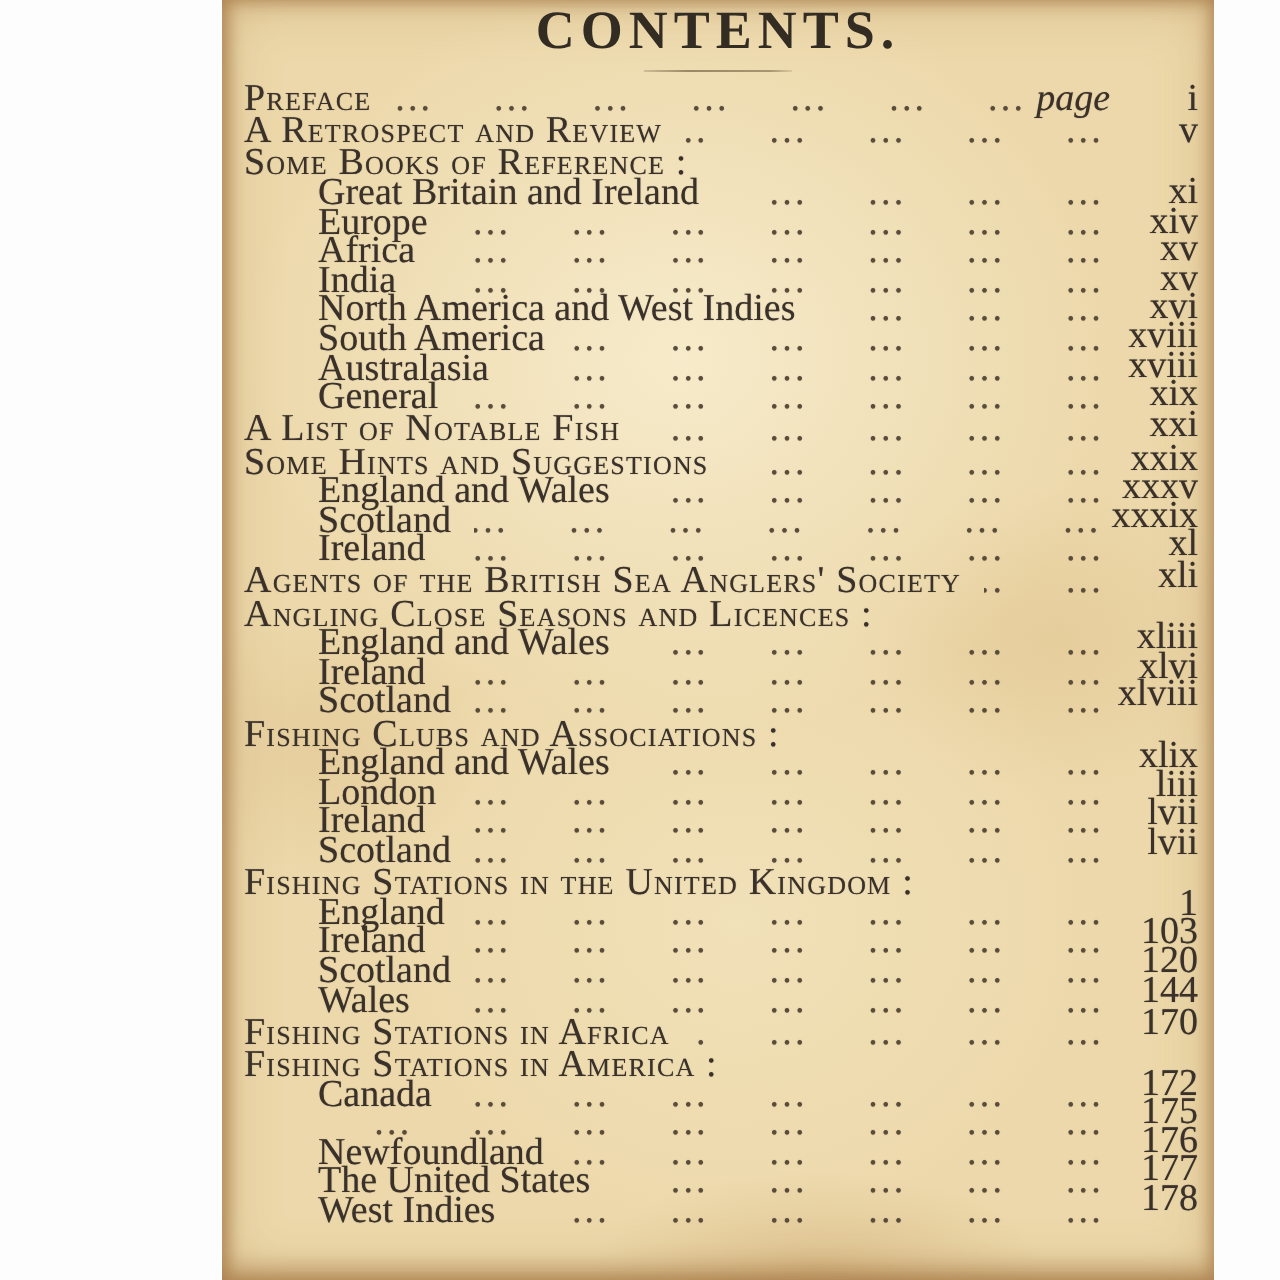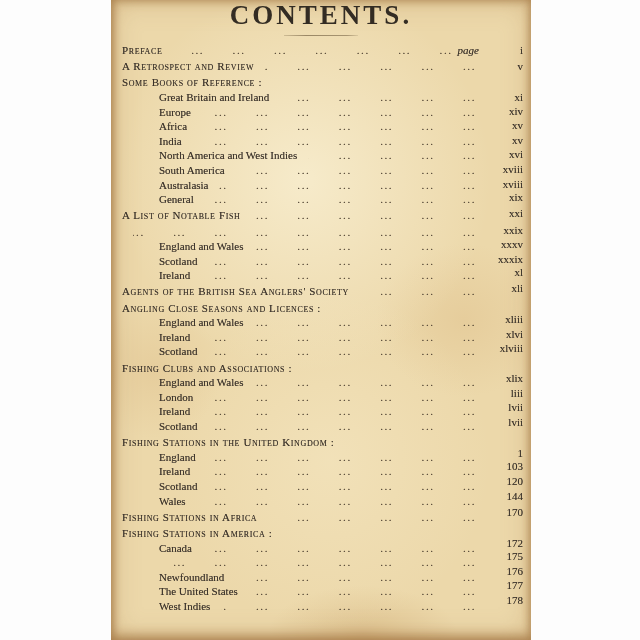--- a/index.html
+++ b/index.html
@@ -13,21 +13,21 @@
   *{box-sizing:border-box;}
   html,body{margin:0;padding:0;}
   body{
     width:640px;height:640px;overflow:hidden;
     background:var(--bg);
     font-family:"Liberation Serif","DejaVu Serif",serif;
     color:var(--ink);
   }
   .stage{position:relative;width:640px;height:640px;}
   .paper{
-    position:absolute;left:111px;top:0;width:420px;height:640px;
+    position:absolute;left:111px;top:0;width:496px;height:640px;
     background-color:var(--paper);
     background-image:
       radial-gradient(ellipse 62% 42% at 46% 28%, rgba(252,245,220,.65), rgba(252,245,220,0) 72%),
       radial-gradient(ellipse 55% 38% at 52% 72%, rgba(248,236,202,.45), rgba(248,236,202,0) 70%),
       radial-gradient(ellipse 28% 16% at 84% 50%, rgba(208,165,105,.22), rgba(208,165,105,0) 75%),
       radial-gradient(ellipse 22% 14% at 10% 58%, rgba(205,162,102,.20), rgba(205,162,102,0) 75%),
       radial-gradient(ellipse 30% 10% at 60% 99%, rgba(190,145,85,.28), rgba(190,145,85,0) 75%);
     box-shadow:
       inset 0 0 28px rgba(165,118,62,.35),
       inset 4px 0 7px rgba(152,106,55,.38),
@@ -43,21 +43,21 @@
     letter-spacing:3px;
     color:#332c23;
   }
   .title-rule{
     width:74px;height:1px;
     margin:5px auto 7px;
     background:linear-gradient(to right, rgba(109,90,60,.25), rgba(109,90,60,.65) 30%, rgba(109,90,60,.55) 85%, rgba(109,90,60,.15));
   }
   .entries{
     padding:0 8px 0 11px;
-    font-size:11px;
+    font-size:19px;
   }
   .row{
     display:flex;align-items:baseline;
     height:14.6px;line-height:14.6px;
     white-space:nowrap;
     text-shadow:0 0 .5px rgba(58,50,42,.55);
   }
   .row.lvl0{margin-top:1.6px;}
   .row.lvl0:first-child{margin-top:0;}
   .row.lvl1{padding-left:37px;font-family:Liberation Serif, serif;}
@@ -161,20 +161,21 @@
           <span class="pagenum" style="transform: translateY(-1.6px);">xix</span>
         </div>
         <div class="row lvl0">
           <span class="label sc">A List of Notable Fish</span>
           <span class="leader">
             <span>... ... ... ... ... ... ... ... ... ... ... ... ... ...</span>
           </span>
           <span class="pagenum" style="transform: translateY(-1.8px);">xxi</span>
         </div>
         <div class="row lvl0">
+          <span class="label sc">Some Hints and Suggestions</span>
           <span class="leader">
             <span>... ... ... ... ... ... ... ... ... ... ... ... ... ...</span>
           </span>
           <span class="pagenum" style="transform: translateY(-1.9px);">xxix</span>
         </div>
         <div class="row lvl1">
           <span class="label">England and Wales</span>
           <span class="leader">
             <span>... ... ... ... ... ... ... ... ... ... ... ... ... ...</span>
           </span>

